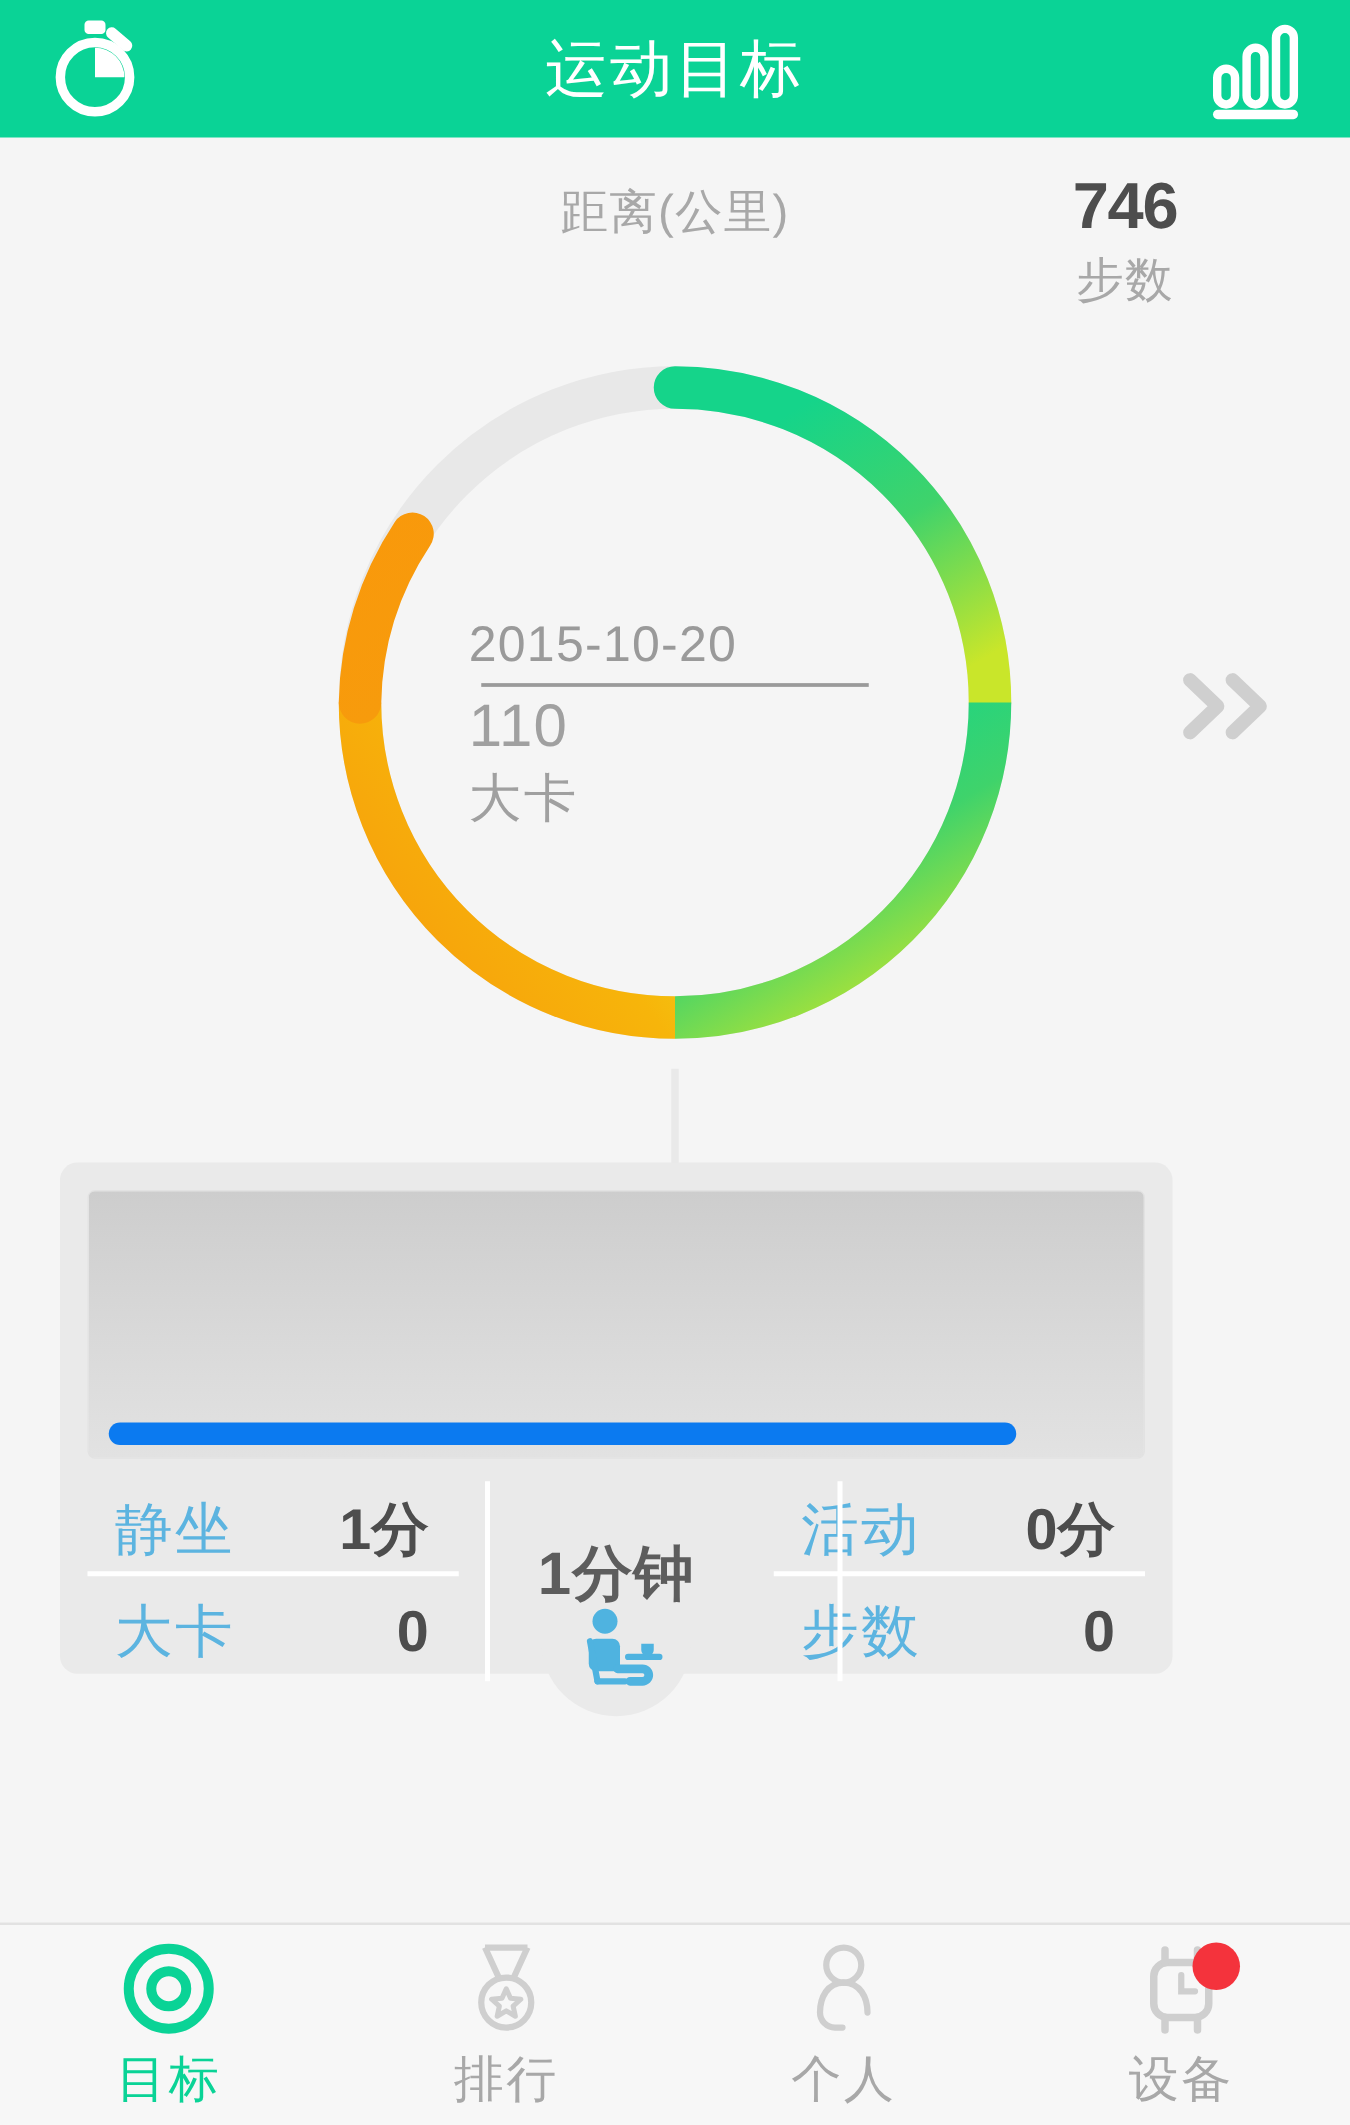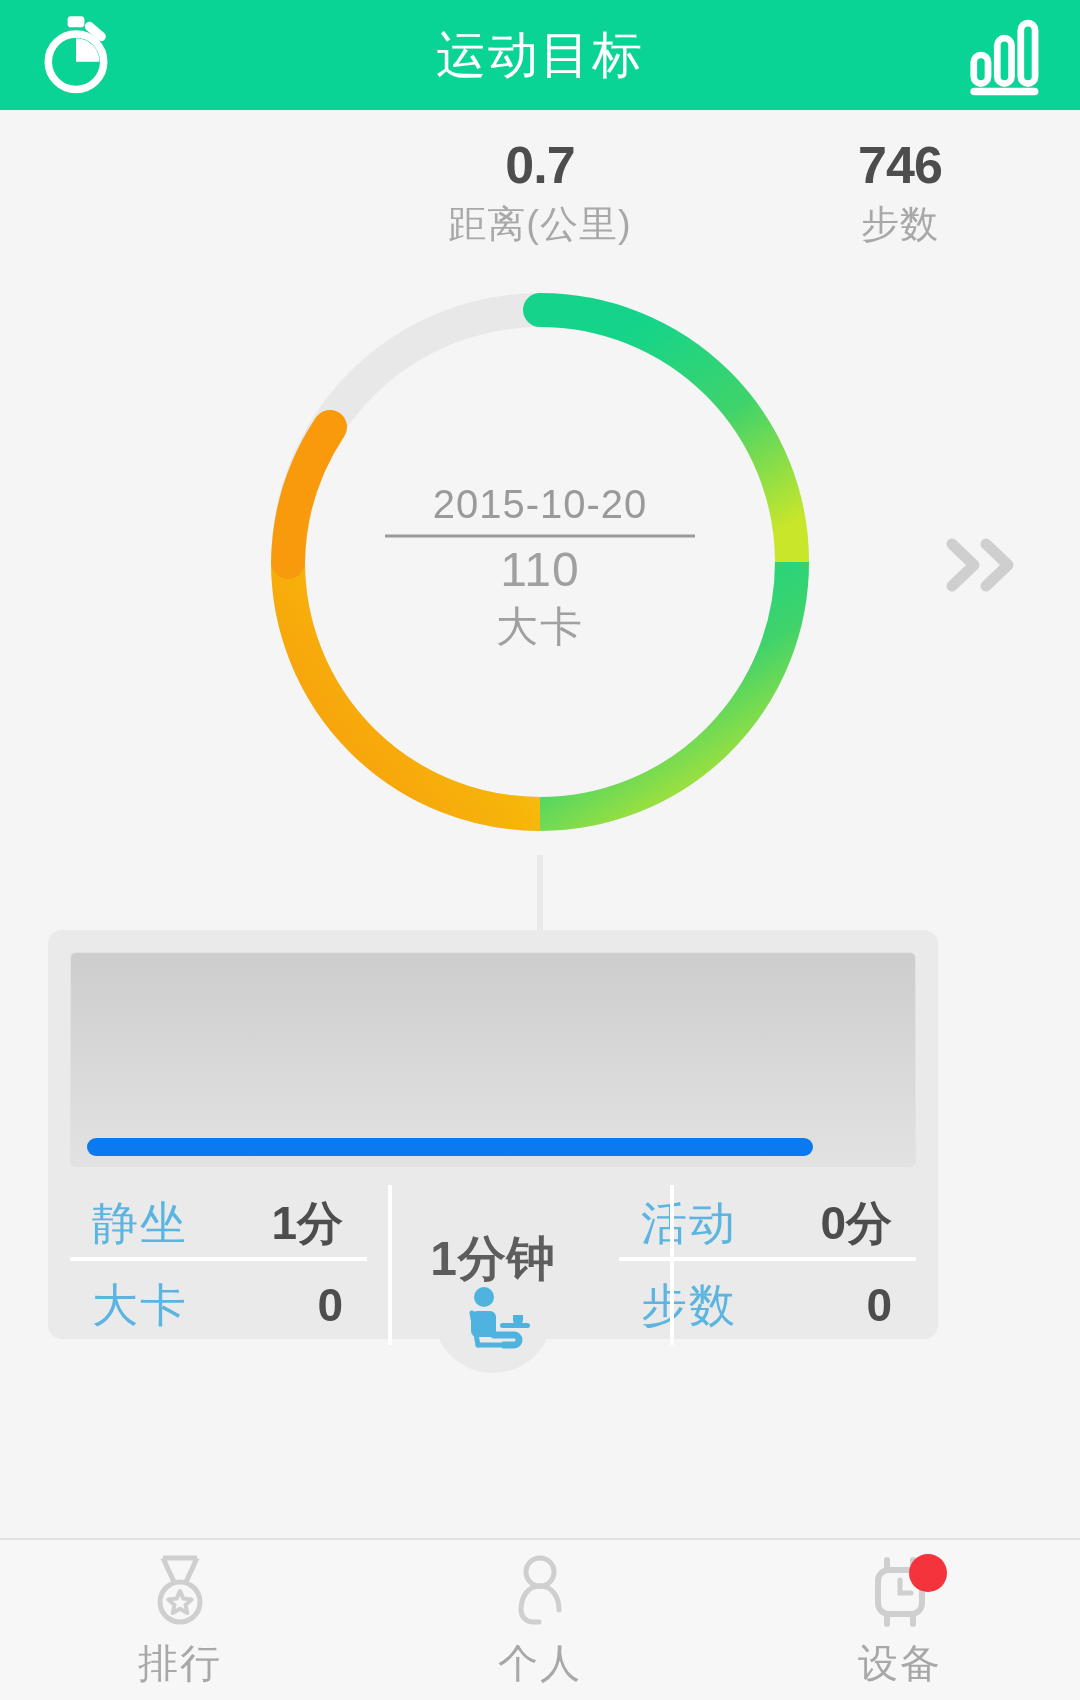--- a/index.html
+++ b/index.html
@@ -64,22 +64,22 @@
     left:50%;
     top:8px;
     transform:translateX(-50%);
   }
   .ring-center {
     position:absolute;
     left:50%;
     top:50%;
     transform:translate(-50%,-50%);
     width:330px;
-    text-align:center;
-    margin-top:4px;
+    text-align:left;
+    margin-top:16px;
   }
   .ring-date {
     font-size:40px;
     color:#9a9a9a;
     letter-spacing:1px;
   }
   .ring-main {
     position:relative;
     display:inline-block;
     margin-top:6px;
@@ -270,21 +270,20 @@
     <rect x="42" y="30" width="17" height="54" rx="8.5" fill="none" stroke="#fff" stroke-width="8"></rect>
     <rect x="70" y="12" width="17" height="72" rx="8.5" fill="none" stroke="#fff" stroke-width="8"></rect>
     <rect x="10" y="89" width="81" height="9" rx="4.5" fill="#fff"></rect>
   </svg>
 </div>
 
 <div class="stats">
   <div class="stat">
   </div>
   <div class="stat">
-    <div class="stat-value">0.7</div>
     <div class="stat-label">距离(公里)</div>
   </div>
   <div class="stat">
     <div class="stat-value">746</div>
     <div class="stat-label">步数</div>
   </div>
 </div>
 
 <div class="ring-wrap">
   <svg class="ring-svg" width="580" height="580" viewBox="0 0 580 580">
@@ -370,20 +369,29 @@
       <path d="M28 70 h22" stroke="#4fb3e0" stroke-width="5" stroke-linecap="round" fill="none"></path>
       <path d="M44 60 h20 a5 5 0 0 1 0 10 h-10" stroke="#4fb3e0" stroke-width="7" fill="none" stroke-linecap="round"></path>
       <rect x="50" y="48" width="30" height="5" rx="2.5" fill="#4fb3e0"></rect>
       <path d="M63 40 h10 v5 a5 5 0 0 1 -10 0 z" fill="#4fb3e0"></path>
     </svg>
   </div>
 </div>
 
 <div class="nav">
 
+  <div class="nav-item active">
+    <div class="nav-icon">
+      <svg width="78" height="78" viewBox="0 0 78 78">
+        <circle cx="39" cy="39" r="32" fill="none" stroke="#0ad396" stroke-width="8"></circle>
+        <circle cx="39" cy="39" r="14" fill="none" stroke="#0ad396" stroke-width="8"></circle>
+      </svg>
+    </div>
+    <div class="nav-label">目标</div>
+  </div>
 
   <div class="nav-item">
     <div class="nav-icon">
       <svg width="78" height="78" viewBox="0 0 78 78">
         <path d="M22 6 L33 30 M56 6 L45 30 M22 6 h34" fill="none" stroke="#cfcfcf" stroke-width="5" stroke-linejoin="round"></path>
         <circle cx="39" cy="50" r="20" fill="none" stroke="#cfcfcf" stroke-width="5"></circle>
         <path d="M39 39 l3.4 7.6 l8.3 .8 l-6.2 5.5 l1.8 8.1 l-7.3 -4.3 l-7.3 4.3 l1.8 -8.1 l-6.2 -5.5 l8.3 -.8 z" fill="none" stroke="#cfcfcf" stroke-width="4" stroke-linejoin="round"></path>
       </svg>
     </div>
     <div class="nav-label">排行</div>

